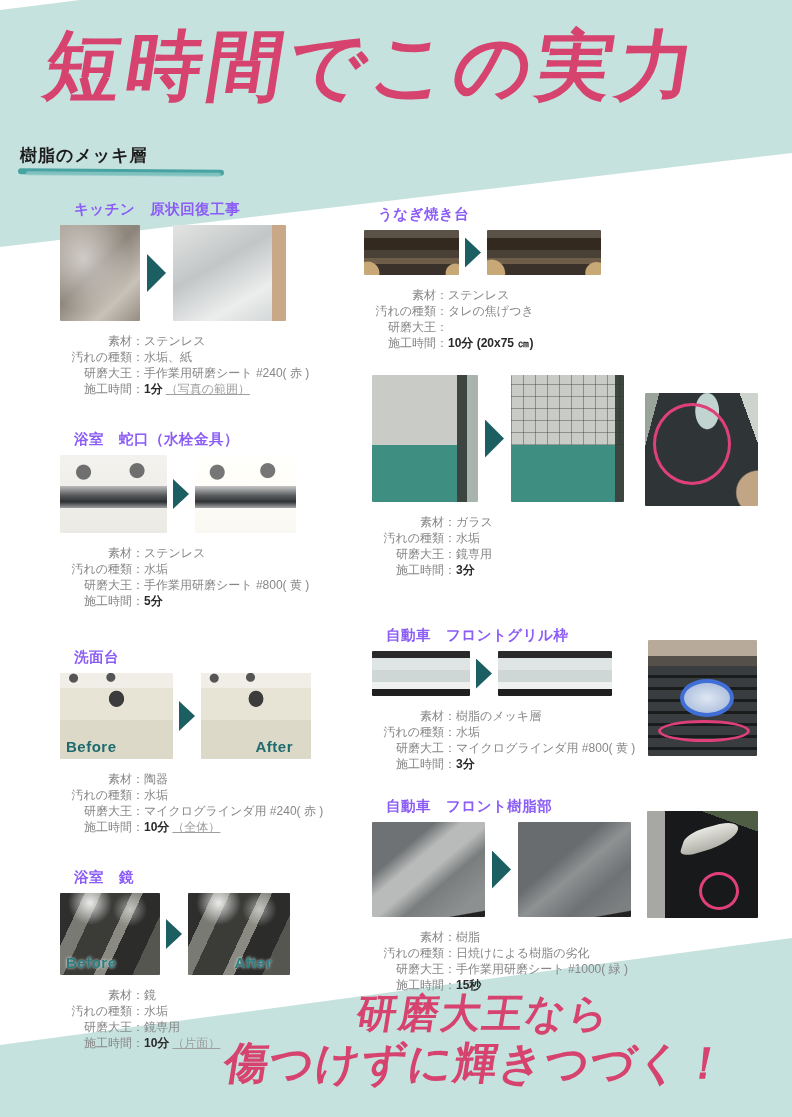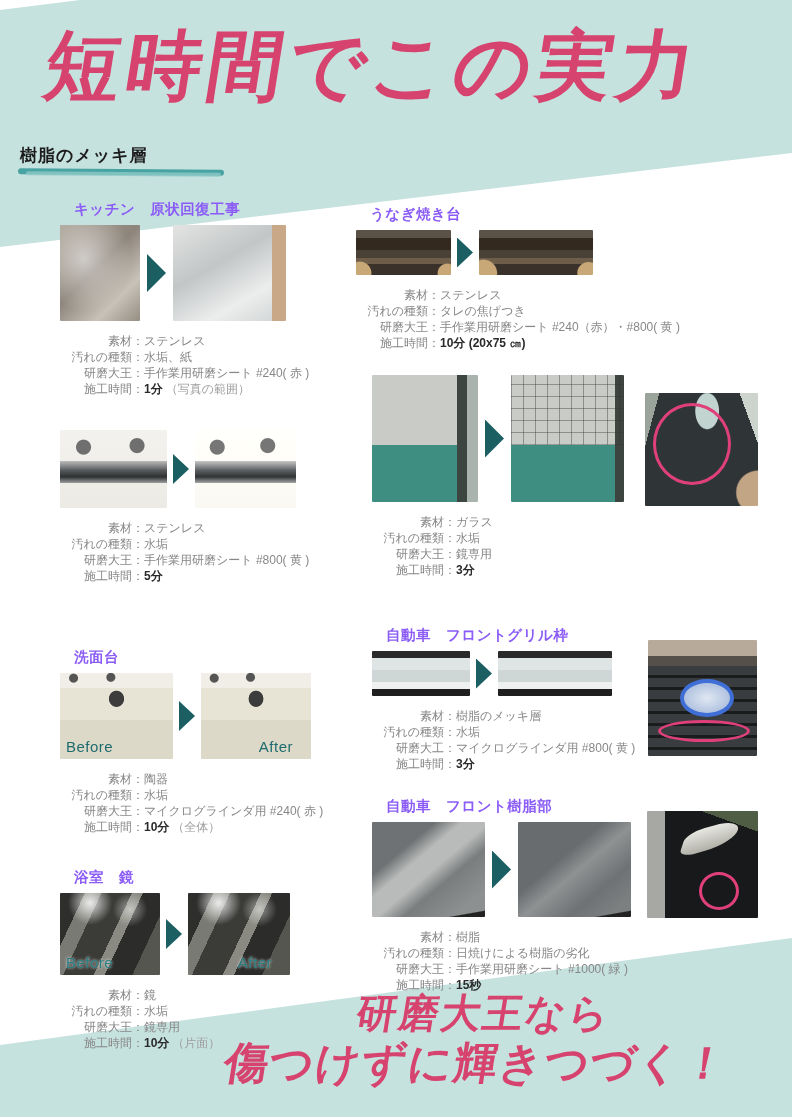--- a/index.html
+++ b/index.html
@@ -57,23 +57,23 @@
   .ph{flex:none;border-radius:1px;position:relative;overflow:hidden;}
   .arr{flex:none;width:19px;height:38px;margin:0 7px;
     background:var(--arrow-teal);
     clip-path:polygon(0 0,100% 50%,0 100%);}
   .arr.small{height:30px;width:16px;margin:0 6px;}
   .details{margin-top:12px;font-size:12px;line-height:16px;color:var(--detail-gray);}
   .drow{display:flex;white-space:nowrap;}
   .dlab{display:inline-block;width:72px;text-align:right;flex:none;}
   .colon{flex:none;}
   .time{color:#2a2a2a;font-weight:bold;font-style:normal;}
-  .note{color:var(--note-gray);margin-left:3px;}
+  .note{color:var(--note-gray);margin-left:3px;text-decoration:underline;}
   .ba{
-    position:absolute;bottom:4px;font-size:15px;font-weight:normal;
+    position:absolute;bottom:4px;font-size:15px;font-weight:bold;
     color:#1e6b6e;letter-spacing:.5px;
   }
   .ba.glow{color:#2a7e80;text-shadow:0 0 3px rgba(255,255,255,.9);}
   .ba.left{left:6px;}
   .ba.right{right:18px;}
   
   .l1b{background:
     radial-gradient(ellipse at 30% 35%,rgba(255,255,255,.55),transparent 60%),
     linear-gradient(135deg,#a89f93,#8d857b 45%,#c9c2b8 75%,#958d82);}
   .l1a{background:
@@ -186,20 +186,21 @@
         </div>
       <div class="drow">
           <span class="dlab">施工時間</span>
           <span class="colon">：</span>
           <span class="dval"><b class="time">1分</b><span class="note">（写真の範囲）</span></span>
         </div>
     </div>
   </section>
 
   <section class="case" style="left:60px;top:430px;width:270px;">
+    <h3 class="ctitle">浴室　蛇口（水栓金具）</h3>
     <div class="shots">
       <div class="ph l2b" style="width:107px;height:78px;"></div>
       <div class="arr small"></div>
       <div class="ph l2a" style="width:101px;height:78px;"></div>
     </div>
     <div class="details">
       <div class="drow">
           <span class="dlab">素材</span>
           <span class="colon">：</span>
           <span class="dval">ステンレス</span>
@@ -285,42 +286,41 @@
           <span class="dval">鏡専用</span>
         </div>
       <div class="drow">
           <span class="dlab">施工時間</span>
           <span class="colon">：</span>
           <span class="dval"><b class="time">10分</b><span class="note">（片面）</span></span>
         </div>
     </div>
   </section>
 
-  <section class="case" style="left:356px;top:205px;width:280px;">
+  <section class="case" style="left:364px;top:205px;width:280px;">
     <h3 class="ctitle">うなぎ焼き台</h3>
     <div class="shots">
       <div class="ph r1b" style="width:95px;height:45px;"></div>
       <div class="arr small"></div>
       <div class="ph r1a" style="width:114px;height:45px;"></div>
     </div>
     <div class="details">
       <div class="drow">
           <span class="dlab">素材</span>
           <span class="colon">：</span>
           <span class="dval">ステンレス</span>
         </div>
       <div class="drow">
           <span class="dlab">汚れの種類</span>
           <span class="colon">：</span>
           <span class="dval">タレの焦げつき</span>
         </div>
       <div class="drow">
           <span class="dlab">研磨大王</span>
           <span class="colon">：</span>
-          <span class="dval">手作業用研磨シート #240（赤）・#800( 黄 )</span>
         </div>
       <div class="drow">
           <span class="dlab">施工時間</span>
           <span class="colon">：</span>
           <span class="dval"><b class="time">10分 (20x75 ㎝)</b><span class="note"></span></span>
         </div>
     </div>
   </section>
 
   <section class="case" style="left:372px;top:375px;width:280px;">

